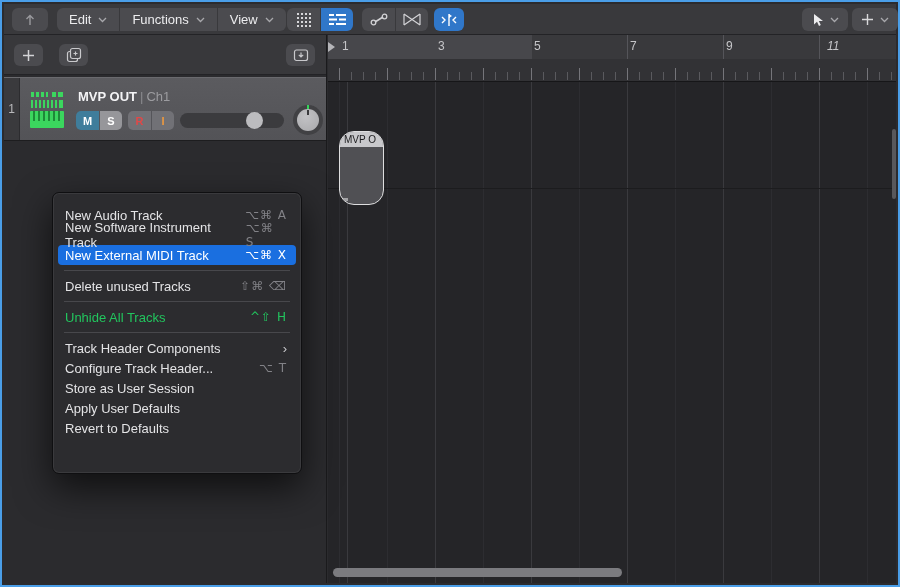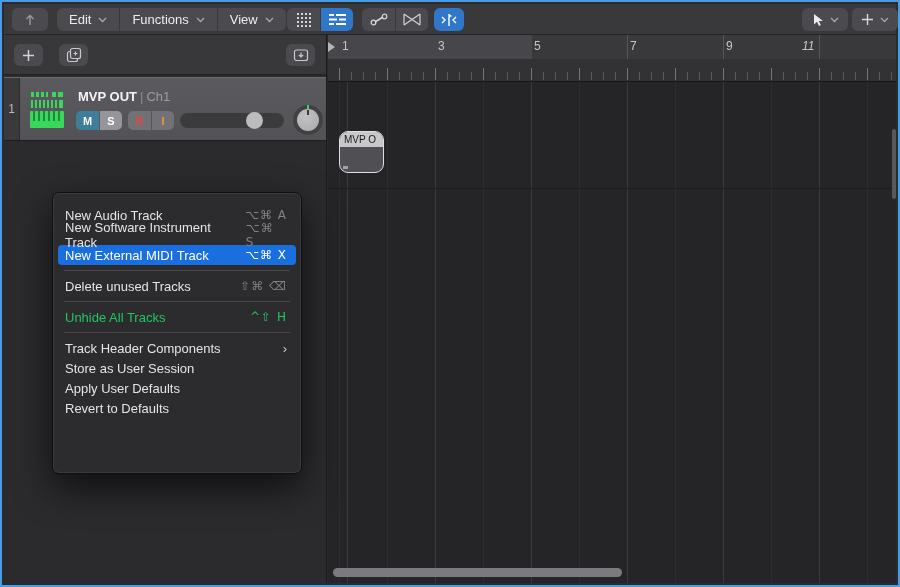--- a/index.html
+++ b/index.html
@@ -56,21 +56,21 @@
   .ticks-sm{ position:absolute; left:0; bottom:1px; width:100%; height:8px;
     background:repeating-linear-gradient(90deg, transparent 0 11px, #5a5a5e 11px 12px); }
   .ticks-lg{ position:absolute; left:0; bottom:1px; width:100%; height:12px;
     background:repeating-linear-gradient(90deg, transparent 0 11px, #75757a 11px 12px, transparent 12px 48px); }
   .tl-body{ position:absolute; left:0; top:47px; width:100%; bottom:0;
     background-image:
       repeating-linear-gradient(90deg, #3a3a3e 0 1px, transparent 1px 96px),
       repeating-linear-gradient(90deg, #2d2d31 0 1px, transparent 1px 48px);
     background-position:107px 0, 11px 0; }
   .lane-line{ position:absolute; left:0; top:106px; width:100%; height:1px; background:#1c1c1e; }
-  .region{ position:absolute; left:11px; top:49px; width:45px; height:42px; border:1px solid #dededf; border-radius:9px; background:#505054; overflow:hidden; }
+  .region{ position:absolute; left:11px; top:49px; width:45px; height:74px; border:1px solid #dededf; border-radius:15px; background:#505054; overflow:hidden; }
   .region-head{ height:15px; background:#c8c8cb; color:#1c1c1e; font-size:10px; line-height:15px; padding-left:4px; white-space:nowrap; }
   .region-dot{ position:absolute; left:3px; bottom:3px; width:5px; height:3px; background:#a2a2a5; }
   .hscroll{ position:absolute; left:5px; bottom:6px; width:289px; height:9px; border-radius:5px; background:#7b7b7f; }
   .vscroll{ position:absolute; right:0px; top:47px; width:4px; height:70px; border-radius:2px; background:#58585c; }
 
   
   .ctx{ position:absolute; left:50px; top:190px; width:250px; height:282px; background:#2c2c2f; border:1px solid #0f0f11; border-radius:7px; box-shadow:0 14px 36px rgba(0,0,0,.65), inset 0 0 0 1px rgba(255,255,255,.07); padding-top:12px; z-index:50; }
   .mi{ height:20px; margin:0 5px; padding:0 9px 0 7px; display:flex; align-items:center; justify-content:space-between; font-size:13px; color:#e4e4e6; border-radius:4px; }
   .mi .sc{ color:#828287; font-size:12px; font-family:"DejaVu Sans", sans-serif; letter-spacing:1px; }
   .mi.sel{ background:#1a6fe0; color:#fff; }
@@ -266,21 +266,21 @@
   </div>
 
   <div class="timeline">
     <div class="ruler-nums">
       <div class="ruler-light"></div>
       <span class="bar-label" style="left:14px;">1</span>
       <span class="bar-label" style="left:110px;">3</span>
       <span class="bar-label" style="left:206px;">5</span>
       <span class="bar-label" style="left:302px;">7</span>
       <span class="bar-label" style="left:398px;">9</span>
-      <span class="bar-label" style="left:474px;font-style:italic;">11</span>
+      <span class="bar-label" style="left:499px;font-style:italic;">11</span>
       <div class="playhead-tri"></div>
     </div>
     <div class="ruler-ticks">
       <div class="ticks-sm"></div>
       <div class="ticks-lg"></div>
     </div>
     <div class="tl-body">
       <div class="lane-line"></div>
       <div class="region">
         <div class="region-head">MVP O</div>
@@ -313,20 +313,24 @@
     <div class="mi dis">
       <span>Unhide All Tracks</span>
         <span class="sc">^⇧ H</span>
     </div>
     <div class="msep"></div>
     <div class="mi">
       <span>Track Header Components</span>
         <span class="sub">›</span>
     </div>
     <div class="mi">
+      <span>Configure Track Header...</span>
+        <span class="sc">⌥ T</span>
+    </div>
+    <div class="mi">
       <span>Store as User Session</span>
         <span class="sc"></span>
     </div>
     <div class="mi">
       <span>Apply User Defaults</span>
         <span class="sc"></span>
     </div>
     <div class="mi">
       <span>Revert to Defaults</span>
         <span class="sc"></span>

